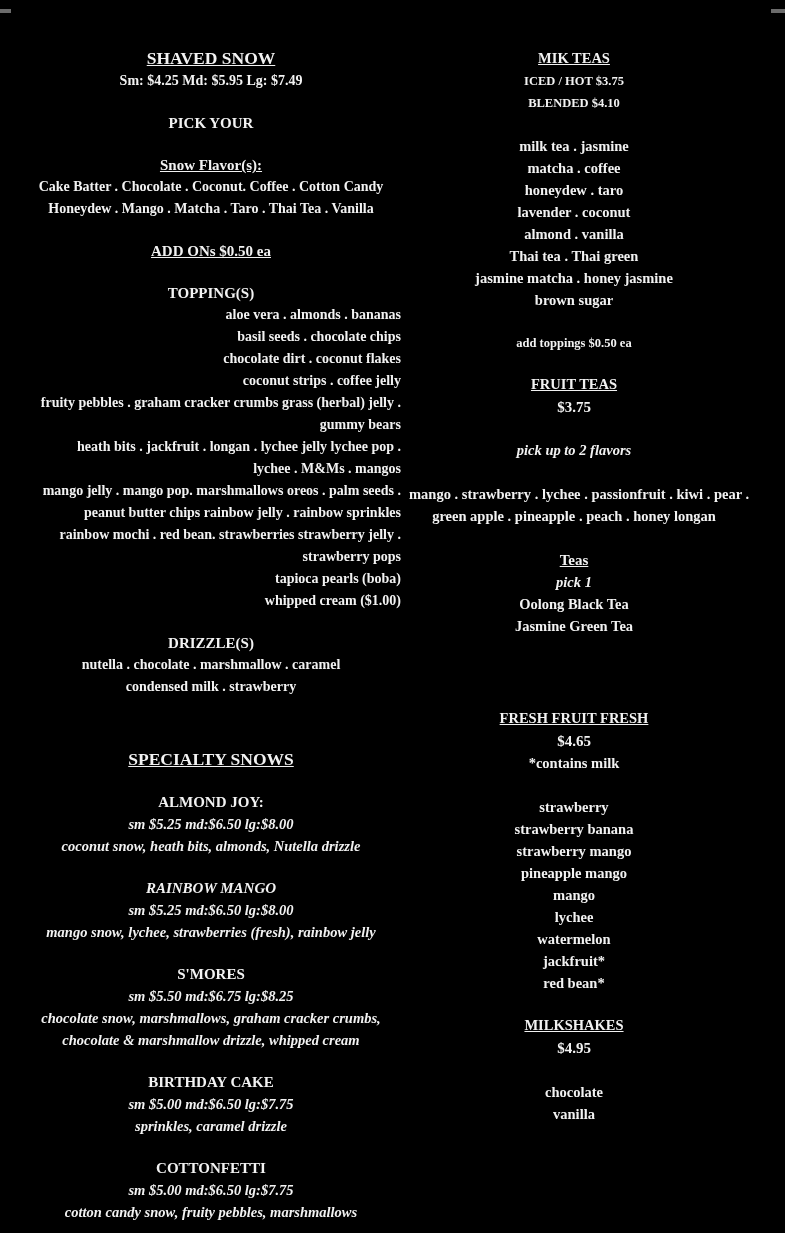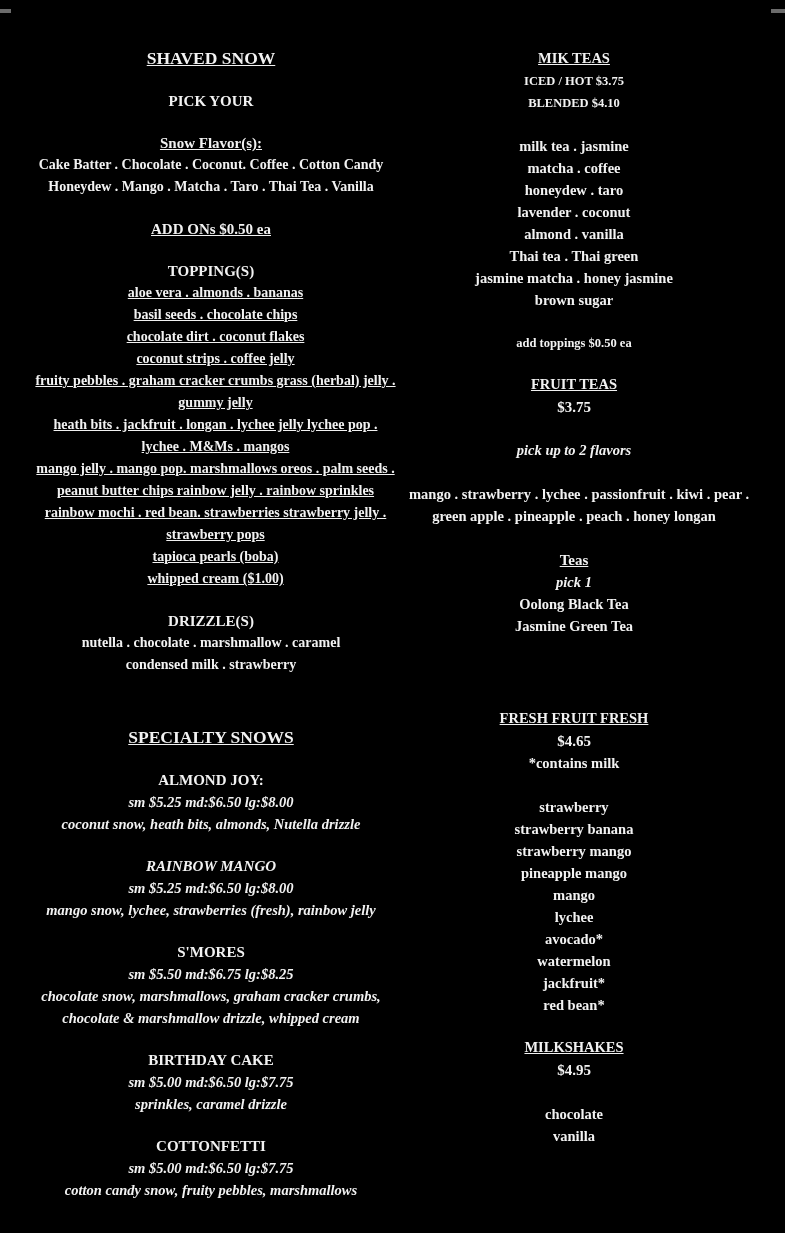--- a/index.html
+++ b/index.html
@@ -17,48 +17,49 @@
   .right-col{left:409px;width:330px;}
   .line{height:22px;line-height:22px;font-size:14px;text-align:center;white-space:nowrap;}
   .right-col .line{font-size:14.5px;}
   .h{height:24px;line-height:24px;font-size:17.5px;}
   .u{text-decoration:underline;}
   .i{font-style:italic;}
   .i14{font-style:italic;font-size:14.5px;text-align:center;}
   .md{font-size:15px;}
   .right-col .md{font-size:15px;}
   .sm{font-size:12.5px !important;}
-  .ta-left{text-align:center;padding-left:9px;text-decoration:underline;}
+  .ta-left{text-align:right;padding-left:9px;}
   .s18{height:18px;}.s19{height:19px;}.s20{height:20px;}.s21{height:21px;}
   .s22{height:22px;}.s49{height:49px;}.s69{height:69px;}
 </style>
 </head>
 <body style="background: rgb(0, 0, 0); color: rgb(242, 242, 242);">
 
 <div class="handle l"></div>
 <div class="handle r"></div>
 
 <div class="col left-col">
   <div class="line h u">SHAVED SNOW</div>
+  <div class="line">Sm: $4.25 Md: $5.95 Lg: $7.49</div>
   <div class="s20"></div>
   <div class="line md">PICK YOUR</div>
   <div class="s20"></div>
   <div class="line md u">Snow Flavor(s):</div>
   <div class="line">Cake Batter . Chocolate . Coconut. Coffee . Cotton Candy</div>
   <div class="line">Honeydew . Mango . Matcha . Taro . Thai Tea . Vanilla</div>
   <div class="s20"></div>
   <div class="line md u">ADD ONs $0.50 ea</div>
   <div class="s20"></div>
   <div class="line md">TOPPING(S)</div>
   <div class="line ta-left">aloe vera . almonds . bananas</div>
   <div class="line ta-left">basil seeds . chocolate chips</div>
   <div class="line ta-left">chocolate dirt . coconut flakes</div>
   <div class="line ta-left">coconut strips . coffee jelly</div>
   <div class="line ta-left">fruity pebbles . graham cracker crumbs grass (herbal) jelly .</div>
-  <div class="line ta-left">gummy jelly</div>
+  <div class="line ta-left">gummy bears</div>
   <div class="line ta-left">heath bits . jackfruit . longan . lychee jelly lychee pop .</div>
   <div class="line ta-left">lychee . M&amp;Ms . mangos</div>
   <div class="line ta-left">mango jelly . mango pop. marshmallows oreos . palm seeds .</div>
   <div class="line ta-left">peanut butter chips rainbow jelly . rainbow sprinkles</div>
   <div class="line ta-left">rainbow mochi . red bean. strawberries strawberry jelly .</div>
   <div class="line ta-left">strawberry pops</div>
   <div class="line ta-left">tapioca pearls (boba)</div>
   <div class="line ta-left">whipped cream ($1.00)</div>
   <div class="s20"></div>
   <div class="line md">DRIZZLE(S)</div>
@@ -126,21 +127,20 @@
   <div class="line h u">FRESH FRUIT FRESH</div>
   <div class="line md">$4.65</div>
   <div class="line">*contains milk</div>
   <div class="s22"></div>
   <div class="line">strawberry</div>
   <div class="line">strawberry banana</div>
   <div class="line">strawberry mango</div>
   <div class="line">pineapple mango</div>
   <div class="line">mango</div>
   <div class="line">lychee</div>
-  <div class="line">avocado*</div>
   <div class="line">watermelon</div>
   <div class="line">jackfruit*</div>
   <div class="line">red bean*</div>
   <div class="s19"></div>
   <div class="line h u">MILKSHAKES</div>
   <div class="line md">$4.95</div>
   <div class="s22"></div>
   <div class="line">chocolate</div>
   <div class="line">vanilla</div>
 </div>

